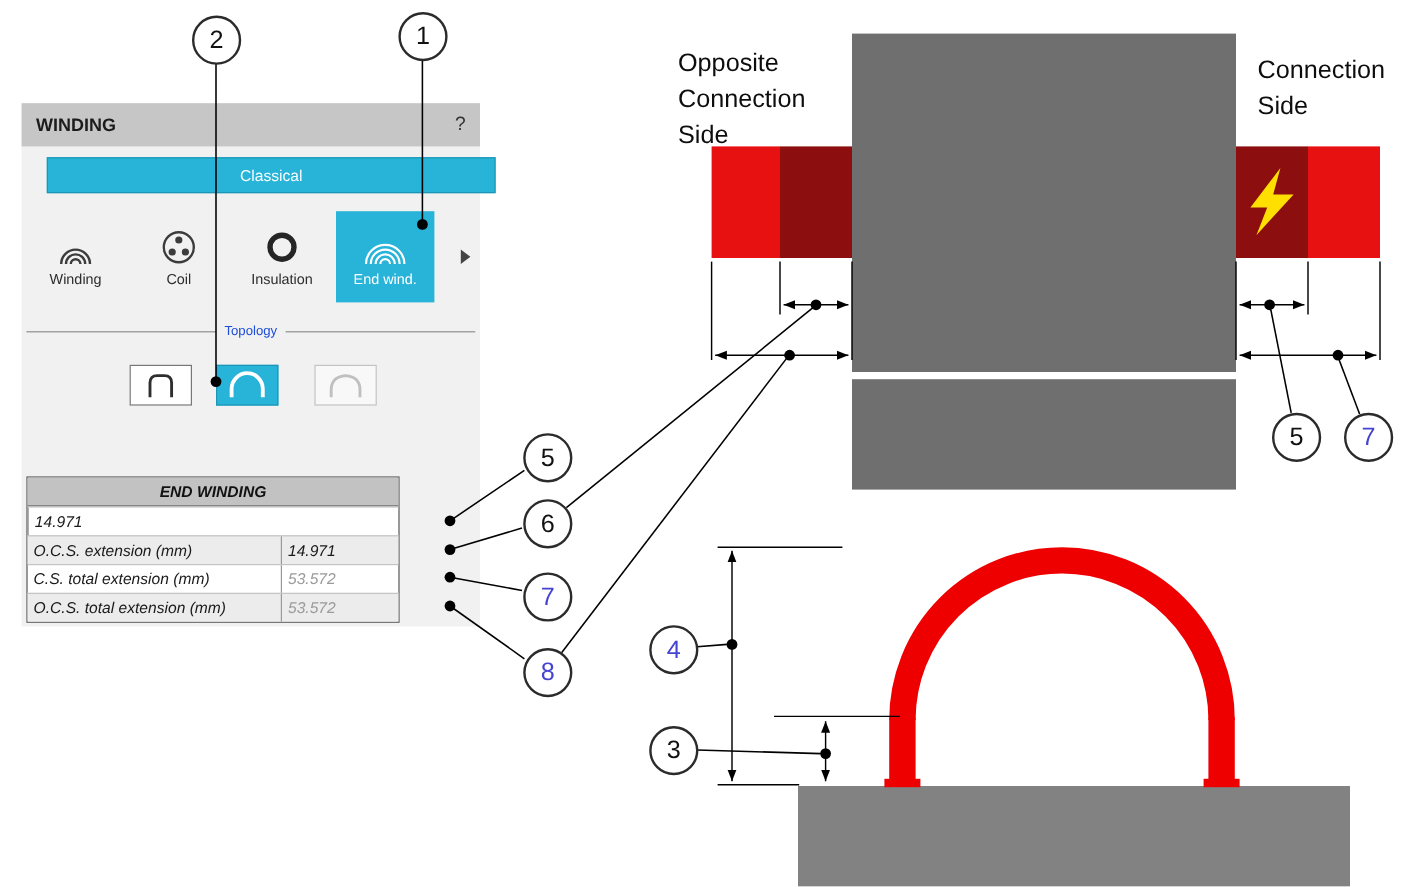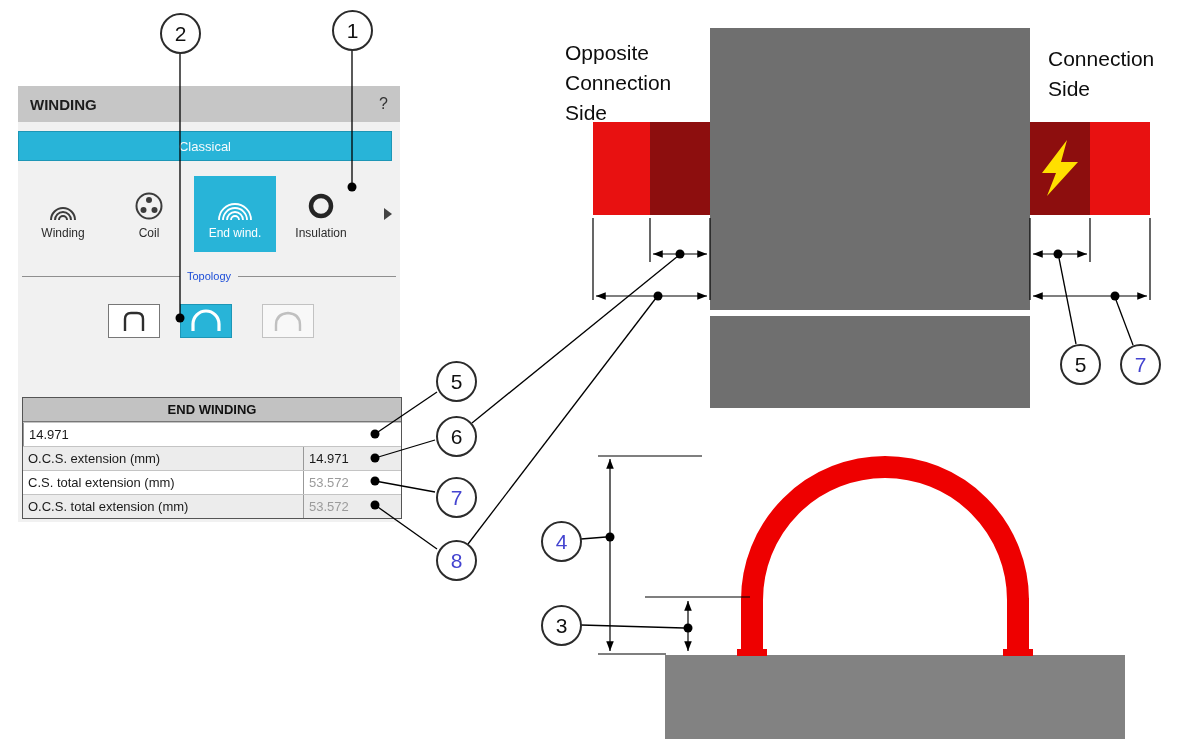--- a/index.html
+++ b/index.html
@@ -6,21 +6,21 @@
   body{width:1181px;height:739px;font-family:"Liberation Sans",sans-serif;}
   #canvas{position:relative;width:1181px;height:739px;background:#fff;overflow:hidden;}
 
   
   .panel{position:absolute;left:18px;top:86px;width:382px;height:436px;background:#f1f1f1;z-index:1;}
   .panel-header{position:absolute;left:0;top:0;width:100%;height:36px;background:#c6c6c6;
     display:flex;align-items:center;justify-content:space-between;box-sizing:border-box;padding:0 12px;}
   .panel-title{font-size:15px;font-weight:bold;color:#1c1c1c;}
   .panel-help{font-size:16px;color:#333;cursor:pointer;}
 
-  .tabs{position:absolute;left:0;top:45px;width:374px;height:30px;display:flex;gap:2px;}
+  .tabs{position:absolute;left:21px;top:45px;width:374px;height:30px;display:flex;gap:2px;}
   .tab{flex:1;display:flex;align-items:center;justify-content:center;font-size:13px;box-sizing:border-box;cursor:pointer;}
   .tab.selected{background:#28b4d8;color:#f7fbfd;border:1px solid #1d96b6;}
   .tab.unselected{background:#ffffff;color:#222;border:1px solid #9a9a9a;}
 
   .toolbar{position:absolute;left:4px;top:90px;width:360px;height:76px;display:flex;gap:4px;}
   .tool-btn{width:82px;height:76px;display:flex;flex-direction:column;align-items:center;justify-content:center;
     box-sizing:border-box;cursor:pointer;}
   .tool-btn .tool-label{font-size:12px;color:#2c2c2c;margin-top:3px;}
   .tool-btn.selected{background:#28b4d8;}
   .tool-btn.selected .tool-label{color:#ffffff;}
@@ -30,21 +30,21 @@
   .topo-legend{position:absolute;left:4px;top:184px;width:374px;display:flex;align-items:center;}
   .topo-legend .rule{flex:1;height:1px;background:#8f8f8f;}
   .topo-legend .legend-text{font-size:11px;color:#1d4ed8;margin:0 7px;}
 
   .topo-btn{position:absolute;top:218px;width:52px;height:34px;display:flex;align-items:center;justify-content:center;
     box-sizing:border-box;cursor:pointer;}
   .topo-btn.b1{left:90px;background:#ffffff;border:1px solid #777;}
   .topo-btn.b2{left:162px;background:#28b4d8;border:1px solid #1d96b6;}
   .topo-btn.b3{left:244px;background:#f8f8f8;border:1px solid #c2c2c2;}
 
-  .ew-table{position:absolute;left:4px;top:311px;width:380px;border:1px solid #555;box-sizing:border-box;background:#fff;}
+  .ew-table{position:absolute;left:4px;top:311px;width:311px;border:1px solid #555;box-sizing:border-box;background:#fff;font-style:italic;}
   .ew-header{height:23px;background:#c2c2c2;display:flex;align-items:center;justify-content:center;
     font-size:13px;font-weight:bold;color:#111;border-bottom:1px solid #777;}
   .ew-row{height:23px;display:flex;font-size:13px;color:#1a1a1a;border-top:1px solid #c4c4c4;}
   .ew-row:first-of-type{border-top:none;}
   .ew-row.alt{background:#ececec;}
   .ew-label{flex:1;display:flex;align-items:center;padding-left:5px;}
   .ew-value{width:98px;border-left:1px solid #999;display:flex;align-items:center;padding-left:5px;box-sizing:border-box;}
   .ew-value.readonly{color:#9b9b9b;}
 
   
@@ -87,34 +87,34 @@
       </div>
       <div class="tool-btn">
         <svg width="36" height="34" viewBox="0 0 36 34">
           <circle cx="18" cy="17" r="12.5" fill="none" stroke="#3c3c3c" stroke-width="2"></circle>
           <circle cx="18" cy="11" r="3" fill="#3c3c3c"></circle>
           <circle cx="12.5" cy="21" r="3" fill="#3c3c3c"></circle>
           <circle cx="23.5" cy="21" r="3" fill="#3c3c3c"></circle>
         </svg>
         <span class="tool-label">Coil</span>
       </div>
+      <div class="tool-btn">
+        <svg width="36" height="34" viewBox="0 0 36 34">
+          <circle cx="18" cy="17" r="10" fill="none" stroke="#252525" stroke-width="4.5"></circle>
+        </svg>
+        <span class="tool-label">Insulation</span>
+      </div>
       <div class="tool-btn selected">
         <svg width="36" height="34" viewBox="0 0 36 34">
           <path d="M2,31 A16,16 0 0 1 34,31" fill="none" stroke="#ffffff" stroke-width="1.8"></path>
           <path d="M6,31 A12,12 0 0 1 30,31" fill="none" stroke="#ffffff" stroke-width="1.8"></path>
           <path d="M10,31 A8,8 0 0 1 26,31" fill="none" stroke="#ffffff" stroke-width="1.8"></path>
           <path d="M14,31 A4,4 0 0 1 22,31" fill="none" stroke="#ffffff" stroke-width="1.8"></path>
         </svg>
         <span class="tool-label">End wind.</span>
-      </div>
-      <div class="tool-btn">
-        <svg width="36" height="34" viewBox="0 0 36 34">
-          <circle cx="18" cy="17" r="10" fill="none" stroke="#252525" stroke-width="4.5"></circle>
-        </svg>
-        <span class="tool-label">Insulation</span>
       </div>
     </div>
     <div class="toolbar-arrow"></div>
 
     <div class="topo-legend">
       <div class="rule"></div>
       <span class="legend-text">Topology</span>
       <div class="rule"></div>
     </div>
 

